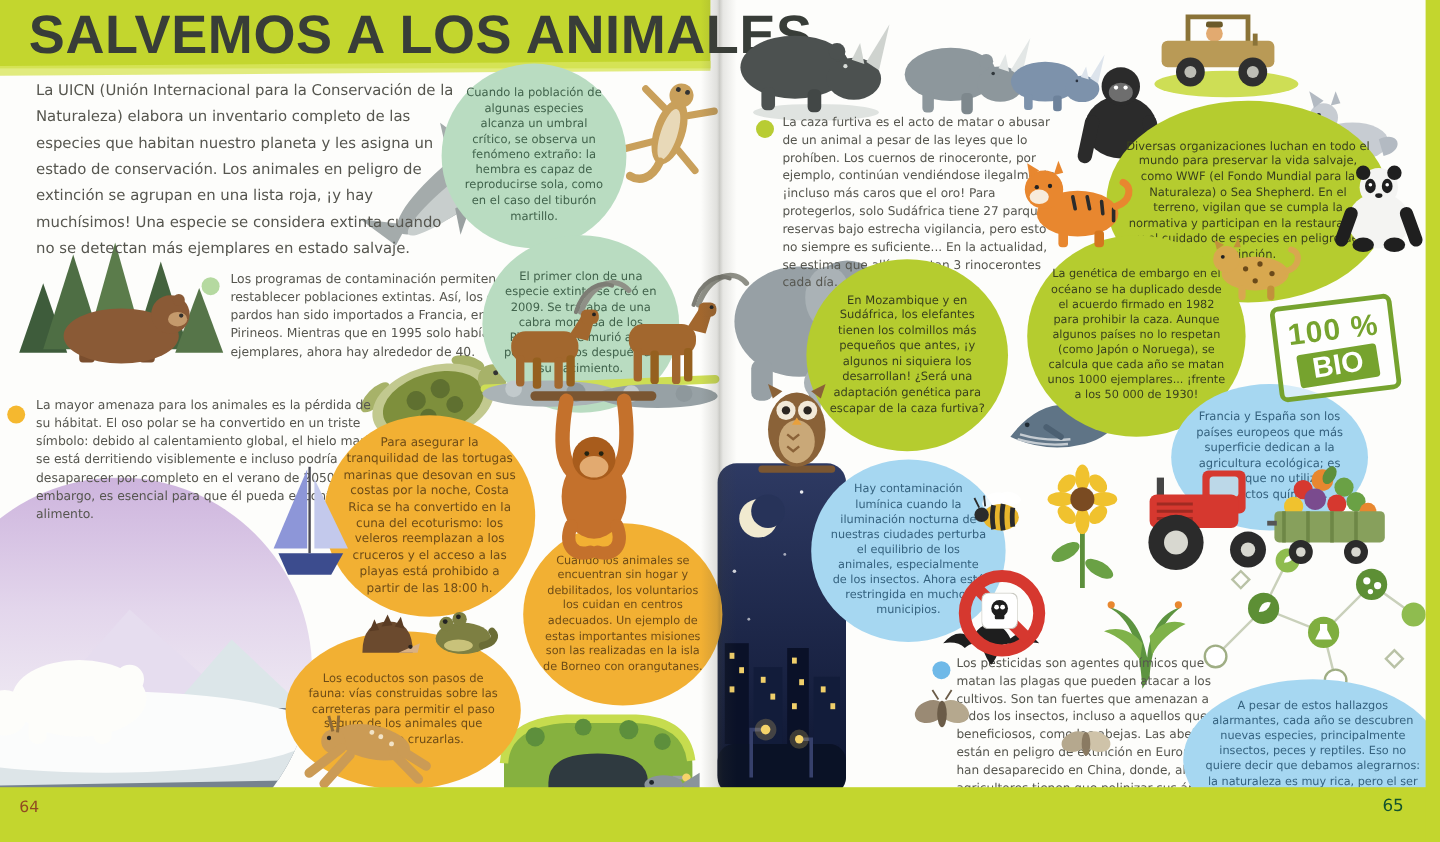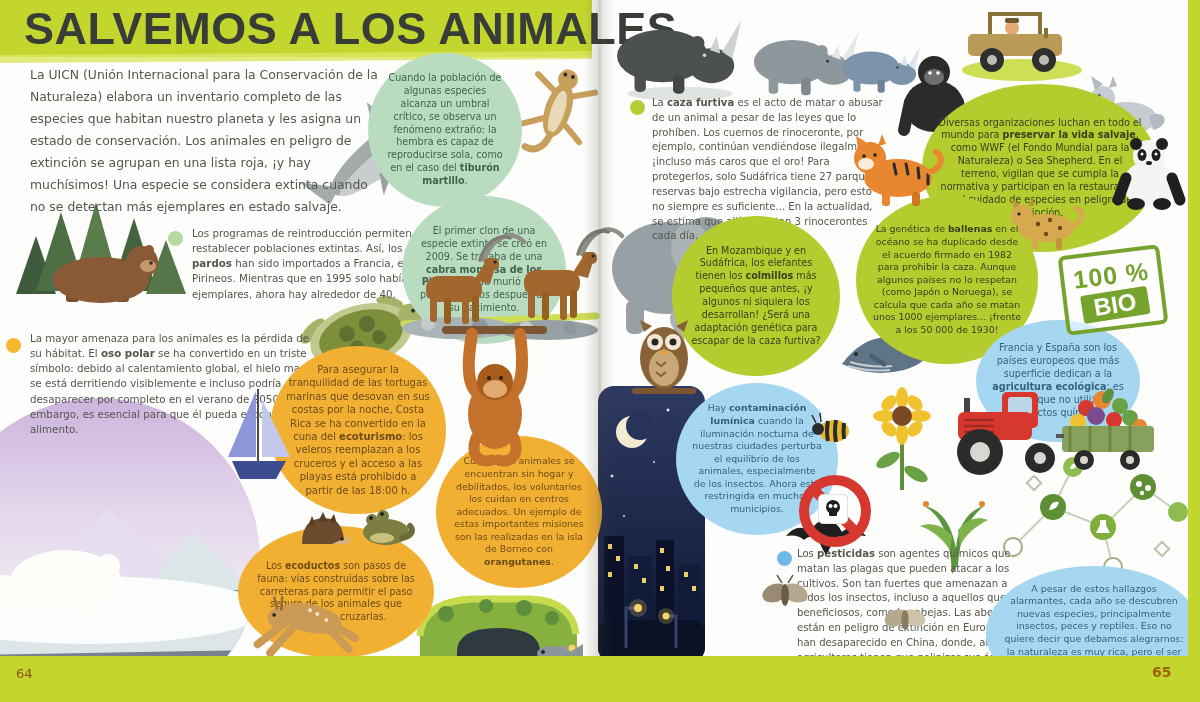--- a/index.html
+++ b/index.html
@@ -13,21 +13,21 @@
   .gutter{left:584px;top:0;width:30px;height:702px;z-index:39;pointer-events:none;
     background:linear-gradient(to right,rgba(70,70,60,0),rgba(70,70,60,.16) 45%,rgba(60,60,50,.26) 52%,rgba(70,70,60,.12) 62%,rgba(70,70,60,0))}
   h1{font-family:"Liberation Sans",sans-serif;font-weight:900;font-size:45px;letter-spacing:.5px;color:var(--title_ink);padding:3px 0 0 24px;white-space:nowrap}
   .intro{left:30px;top:64px;width:348px;font-size:12.4px;line-height:1.78;color:var(--body_ink);z-index:5}
   .note{position:absolute;font-size:10.3px;line-height:1.47;color:var(--body_ink);z-index:5}
   .bubble{position:absolute;border-radius:50%;display:flex;align-items:center;justify-content:flex-end;text-align:center;padding:16px;font-size:9.6px;line-height:1.34;z-index:6}
   .mint{background:var(--mint);color:#41634c}
   .olive{background:var(--olive);color:#39401d}
   .orange{background:var(--orange);color:#6e4c17}
   .blue{background:var(--blue);color:#34617e}
-  .b{font-weight:700}
+  .b{font-weight:400}
   .dot{position:absolute;width:15px;height:15px;border-radius:50%;z-index:5}
   .pageno{position:absolute;z-index:45;font-size:13px}
   .stamp{position:absolute;left:1062px;top:250px;width:102px;height:80px;border:4px solid var(--bio_green);border-radius:7px;
     transform:rotate(-7deg);display:flex;flex-direction:column;align-items:center;justify-content:center;gap:1px;z-index:7;background:rgba(255,255,255,.55)}
   .stamp .l1{font-family:"Liberation Sans",sans-serif;font-weight:900;font-size:25px;color:var(--bio_green);letter-spacing:1px}
   .stamp .l2{font-family:"Liberation Sans",sans-serif;font-weight:900;font-size:24px;color:#fff;background:var(--bio_green);padding:0 12px;border-radius:3px;transform:rotate(-2deg)}
   .skullbox{position:absolute;left:818px;top:494px;z-index:9}
   svg.il{position:absolute;overflow:visible}
 </style>
 </head>
@@ -146,21 +146,21 @@
       <rect x="46" y="70" width="7" height="28" rx="3" fill="#95601f"></rect>
     <rect x="64" y="70" width="7" height="28" rx="3" fill="#a2672e"></rect>
       <rect x="74" y="68" width="7" height="28" rx="3" fill="#95601f"></rect>
     <path d="M76,52 L90,30 L98,36 L92,56 Z" fill="#a2672e"></path>
     <rect x="86" y="30" width="15" height="12" rx="5" fill="#a2672e"></rect>
     <circle cx="97" cy="34" r="1.6" fill="#222"></circle>
   </g>
 </svg>
 
 <span class="dot" style="left:168px;top:231px;background:#b5d9a0"></span>
-<p class="note" style="left:192px;top:226px;width:250px"><span>Los programas de reintroducción permiten restablecer poblaciones extintas. Así, los </span><span class="b">osos pardos</span><span> han sido importados a Francia, en los Pirineos. Mientras que en 1995 solo había 5 ejemplares, ahora hay alrededor de 40.</span></p>
+<p class="note" style="left:192px;top:226px;width:250px"><span>Los programas de contaminación permiten restablecer poblaciones extintas. Así, los </span><span class="b">osos pardos</span><span> han sido importados a Francia, en los Pirineos. Mientras que en 1995 solo había 5 ejemplares, ahora hay alrededor de 40.</span></p>
 
 <span class="dot" style="left:6px;top:338px;background:#f5b82f"></span>
 <p class="note" style="left:30px;top:331px;width:294px"><span>La mayor amenaza para los animales es la pérdida de su hábitat. El </span><span class="b">oso polar</span><span> se ha convertido en un triste símbolo: debido al calentamiento global, el hielo marino se está derritiendo visiblemente e incluso podría desaparecer por completo en el verano de 2050. Sin embargo, es esencial para que él pueda encontrar su alimento.</span></p>
 
 <svg class="il" style="left:286px;top:288px;width:150px;height:95px;z-index:2" viewBox="0 0 150 95">
   <g transform="rotate(-16 75 48)">
     <ellipse cx="30" cy="30" rx="16" ry="7" fill="#a7b269" transform="rotate(-30 30 30)"></ellipse>
     <ellipse cx="34" cy="68" rx="15" ry="6" fill="#a7b269" transform="rotate(30 34 68)"></ellipse>
     <ellipse cx="112" cy="24" rx="14" ry="6" fill="#a7b269" transform="rotate(30 112 24)"></ellipse>
     <ellipse cx="75" cy="48" rx="52" ry="31" fill="#c2c98f"></ellipse>
@@ -404,21 +404,21 @@
     <rect x="58" y="76" width="14" height="24" rx="6" fill="#9aa2a7"></rect>
     <path d="M104,48 C110,60 106,70 98,72" stroke="#aab2b6" stroke-width="9" fill="none" stroke-linecap="round"></path>
   </g>
 </svg>
 
 <div class="bubble olive" style="left:672px;top:216px;width:168px;height:160px">
   <span><span>En Mozambique y en Sudáfrica, los elefantes tienen los </span><span class="b">colmillos</span><span> más pequeños que antes, ¡y algunos ni siquiera los desarrollan! ¿Será una adaptación genética para escapar de la caza furtiva?</span></span>
 </div>
 
 <div class="bubble olive" style="left:856px;top:196px;width:182px;height:168px;font-size:9.4px">
-  <span><span>La genética de </span><span class="b">ballenas</span><span> en el océano se ha duplicado desde el acuerdo firmado en 1982 para prohibir la caza. Aunque algunos países no lo respetan (como Japón o Noruega), se calcula que cada año se matan unos 1000 ejemplares... ¡frente a los 50 000 de 1930!</span></span>
+  <span><span>La genética de </span><span class="b">embargo</span><span> en el océano se ha duplicado desde el acuerdo firmado en 1982 para prohibir la caza. Aunque algunos países no lo respetan (como Japón o Noruega), se calcula que cada año se matan unos 1000 ejemplares... ¡frente a los 50 000 de 1930!</span></span>
 </div>
 
 <div class="stamp">
   <span class="l1">100 %</span>
   <span class="l2">BIO</span>
 </div>
 
 <svg class="il" style="left:630px;top:312px;width:68px;height:90px;z-index:7" viewBox="0 0 68 90">
   <rect x="2" y="76" width="64" height="6" rx="3" fill="#7a5632"></rect>
   <ellipse cx="34" cy="46" rx="24" ry="31" fill="#8a6238"></ellipse>
@@ -609,13 +609,13 @@
 <p class="note" style="left:797px;top:547px;width:240px;font-size:10.1px"><span>Los </span><span class="b">pesticidas</span><span> son agentes químicos que matan las plagas que pueden atacar a los cultivos. Son tan fuertes que amenazan a todos los insectos, incluso a aquellos que son beneficiosos, como las abejas. Las abejas están en peligro de extinción en Europa, y casi han desaparecido en China, donde, ahora, los agricultores tienen que polinizar sus árboles frutales ¡a mano!</span></p>
 
 <div class="bubble blue" style="left:986px;top:566px;width:216px;height:134px;font-size:9.4px">
   <span><span>A pesar de estos hallazgos alarmantes, cada año se descubren nuevas especies, principalmente insectos, peces y reptiles. Eso no quiere decir que debamos alegrarnos: la naturaleza es muy rica, pero el ser humano puede causar </span><span class="b">daños irreversibles</span><span>.</span></span>
 </div>
 
 <div class="abs band-bottom"></div>
 <div class="abs band-right"></div>
 <div class="abs gutter"></div>
 <span class="pageno" style="left:16px;top:666px;color:#7f1d1d;opacity:.75">64</span>
-<span class="pageno" style="left:1152px;top:664px;color:#a16207;font-weight:bold;font-size:14px">65</span>
+<span class="pageno" style="left:1152px;top:664px;color:#14532d;font-weight:normal;font-size:14px">65</span>
 
 </body></html>

